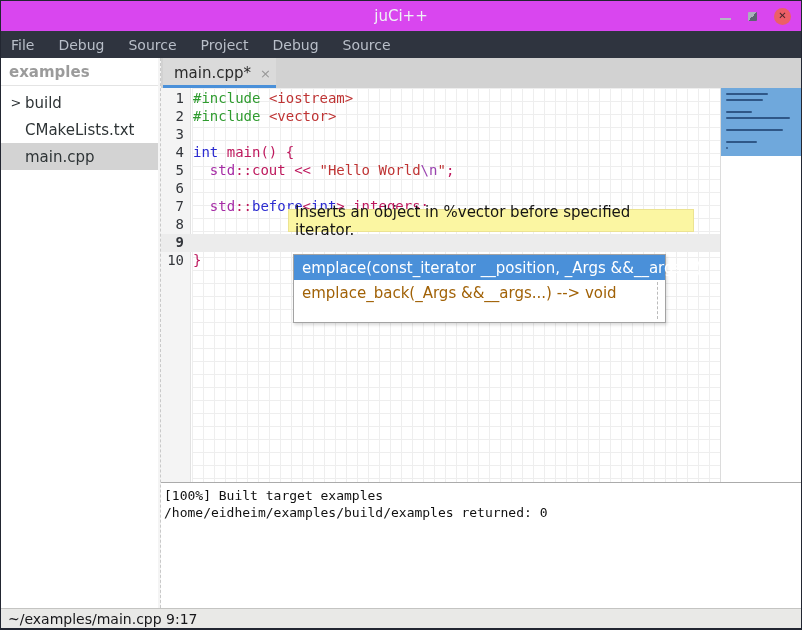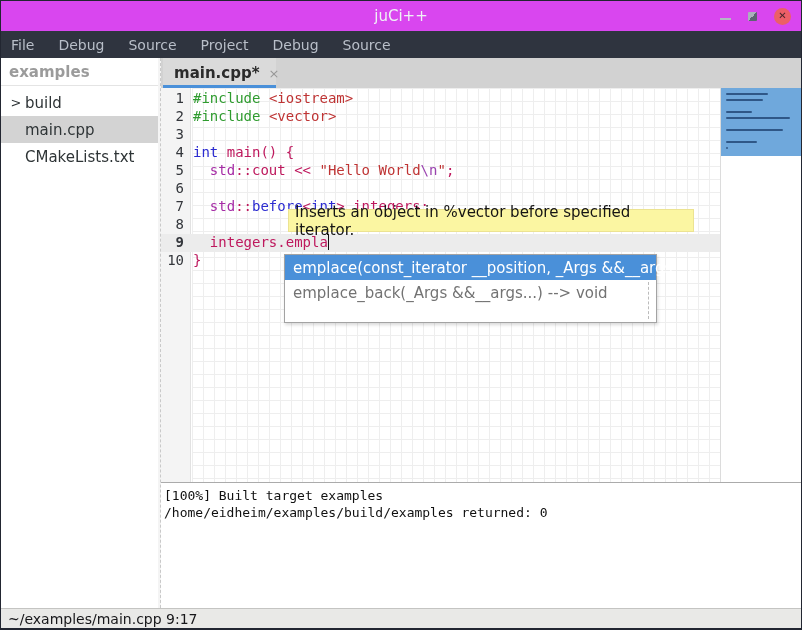--- a/index.html
+++ b/index.html
@@ -28,21 +28,21 @@
   .tree-row.selected { background:#d3d3d3; }
   .expander { width:18px; margin-left:6px; text-align:center; color:#2e3436; font-size:13px; }
   .indent { width:24px; }
   .v-sep { width:3px; background:#f4f4f4; border-right:1px dashed #c9c9c9; flex:0 0 auto; }
 
   .right { flex:1 1 auto; display:flex; flex-direction:column; min-width:0; }
 
   
   .tabbar { height:30px; background:#d2d2d2; display:flex; align-items:stretch; flex:0 0 auto; }
   .tab { position:relative; margin-left:2px; width:113px; padding-left:11px; display:flex; align-items:center; gap:9px; background:#dadada; }
-  .tab-label { font-weight:bold; font-size:15px; color:#2b2b2b; }
+  .tab-label { font-weight:normal; font-size:15px; color:#2b2b2b; }
   .tab-close { color:#979797; font-size:13px; }
   .tab-underline { position:absolute; left:0; right:0; bottom:0; height:3px; background:#4a90d9; }
 
   
   .editor { position:relative; height:394px; background:#ffffff; overflow:hidden; flex:0 0 auto; }
   .gutter-bg { position:absolute; left:0; top:0; bottom:0; width:30px; background:#f4f4f4; border-right:1px solid #e2e2e2; }
   .gridlayer { position:absolute; left:31px; right:81px; top:0; bottom:0;
      background-image:linear-gradient(to right,#eeeeee 1px,transparent 1px),linear-gradient(to bottom,#eeeeee 1px,transparent 1px);
      background-size:11px 13px; }
   .minimap { position:absolute; right:0; top:0; bottom:0; width:81px; background:#ffffff; border-left:1px solid #dcdcdc; }
@@ -56,22 +56,22 @@
   .code { padding-left:2px; }
   .seg-plain { color:#be185d; }
   .seg-pre { color:#2e9b2e; }
   .seg-str { color:#bf3434;margin-top:28px; }
   .seg-kw  { color:#2b2bd0; }
   .seg-ns  { color:#a62ca6; }
   .seg-esc { color:#9a43b0; }
   .cursor { display:inline-block; width:0; height:16px; border-left:1.4px solid #111; vertical-align:text-top; }
 
   .tooltip { position:absolute; left:127px; top:121px; width:406px; height:23px; background:#fbf6a2; border:1px solid #ece392; color:#141414; font-size:15px; display:flex; align-items:center; padding-left:6px; }
-  .popup { position:absolute; left:123px; top:166px; width:373px; height:69px; background:#ffffff; border:1px solid #a3a3a3; box-shadow:1px 2px 3px rgba(0,0,0,0.15); }
-  .popup-item { height:25px; display:flex; align-items:center; padding-left:8px; font-size:15px; color:#737373; white-space:pre; }
+  .popup { position:absolute; left:132px; top:166px; width:373px; height:69px; background:#ffffff; border:1px solid #a3a3a3; box-shadow:1px 2px 3px rgba(0,0,0,0.15); }
+  .popup-item { height:25px; display:flex; align-items:center; padding-left:8px; font-size:15px; color:#a16207; white-space:pre; }
   .popup-item.selected { background:#4a90d9; color:#ffffff; }
   .popup-scroll { position:absolute; right:7px; top:27px; bottom:3px; border-left:1px dashed #bbbbbb; }
 
   
   .h-sep { height:1px; background:#ababab; flex:0 0 auto; }
   .output { flex:1 1 auto; background:#ffffff; padding:4px 0 0 3px; font-family:"DejaVu Sans Mono", monospace; font-size:13px; color:#111111; }
   .output-line { line-height:17px; white-space:pre; }
 
   
   .statusbar { height:20px; background:#e9e9e7; border-top:1px solid #c4c4c2; display:flex; align-items:center; padding-left:7px; font-size:14px; color:#17171a; flex:0 0 auto; }
@@ -103,27 +103,27 @@
 
   <div class="main">
 
     <div class="sidebar">
       <div class="sidebar-header">examples</div>
       <div class="tree" id="filetree">
           <div class="tree-row">
             <span class="expander">&gt;</span>
             <span>build</span>
           </div>
+          <div class="tree-row">
+            <span class="indent"></span>
+            <span>CMakeLists.txt</span>
+          </div>
           <div class="tree-row selected">
             <span class="indent"></span>
             <span>main.cpp</span>
-          </div>
-          <div class="tree-row">
-            <span class="indent"></span>
-            <span>CMakeLists.txt</span>
           </div>
         </div>
     </div>
 
     <div class="v-sep"></div>
 
     <div class="right">
 
       <div class="tabbar" id="tabbar">
           <div class="tab">
@@ -152,21 +152,21 @@
         </div>
         <div class="rows" id="rows">
             <div class="row"><span class="ln">1</span><span class="code"><span class="seg-pre">#include</span><span class="seg-plain"> </span><span class="seg-str">&lt;iostream&gt;</span></span></div>
             <div class="row"><span class="ln">2</span><span class="code"><span class="seg-pre">#include</span><span class="seg-plain"> </span><span class="seg-str">&lt;vector&gt;</span></span></div>
             <div class="row"><span class="ln">3</span><span class="code"></span></div>
             <div class="row"><span class="ln">4</span><span class="code"><span class="seg-kw">int</span><span class="seg-plain"> main() {</span></span></div>
             <div class="row"><span class="ln">5</span><span class="code"><span class="seg-plain">  </span><span class="seg-ns">std</span><span class="seg-plain">::cout &lt;&lt; </span><span class="seg-str">"Hello World</span><span class="seg-esc">\n</span><span class="seg-str">"</span><span class="seg-plain">;</span></span></div>
             <div class="row"><span class="ln">6</span><span class="code"></span></div>
             <div class="row"><span class="ln">7</span><span class="code"><span class="seg-plain">  </span><span class="seg-ns">std</span><span class="seg-plain">::</span><span class="seg-kw">before</span><span class="seg-plain">&lt;</span><span class="seg-kw">int</span><span class="seg-plain">&gt; integers;</span></span></div>
             <div class="row"><span class="ln">8</span><span class="code"></span></div>
-            <div class="row current"><span class="ln">9</span><span class="code"><span class="seg-plain">  integers.empla</span><span class="cursor"></span></span></div>
+            <div class="row current"><span class="ln">9</span></div>
             <div class="row"><span class="ln">10</span><span class="code"><span class="seg-plain">}</span></span></div>
           </div>
         <div class="tooltip">
           <span>Inserts an object in %vector before specified iterator.</span>
         </div>
         <div class="popup" id="popup">
           <div class="popup-item selected">emplace(const_iterator __position, _Args &amp;&amp;__args...)</div>
             <div class="popup-item">emplace_back(_Args &amp;&amp;__args...) --&gt; void</div>
             <div class="popup-scroll"></div>
         </div>

